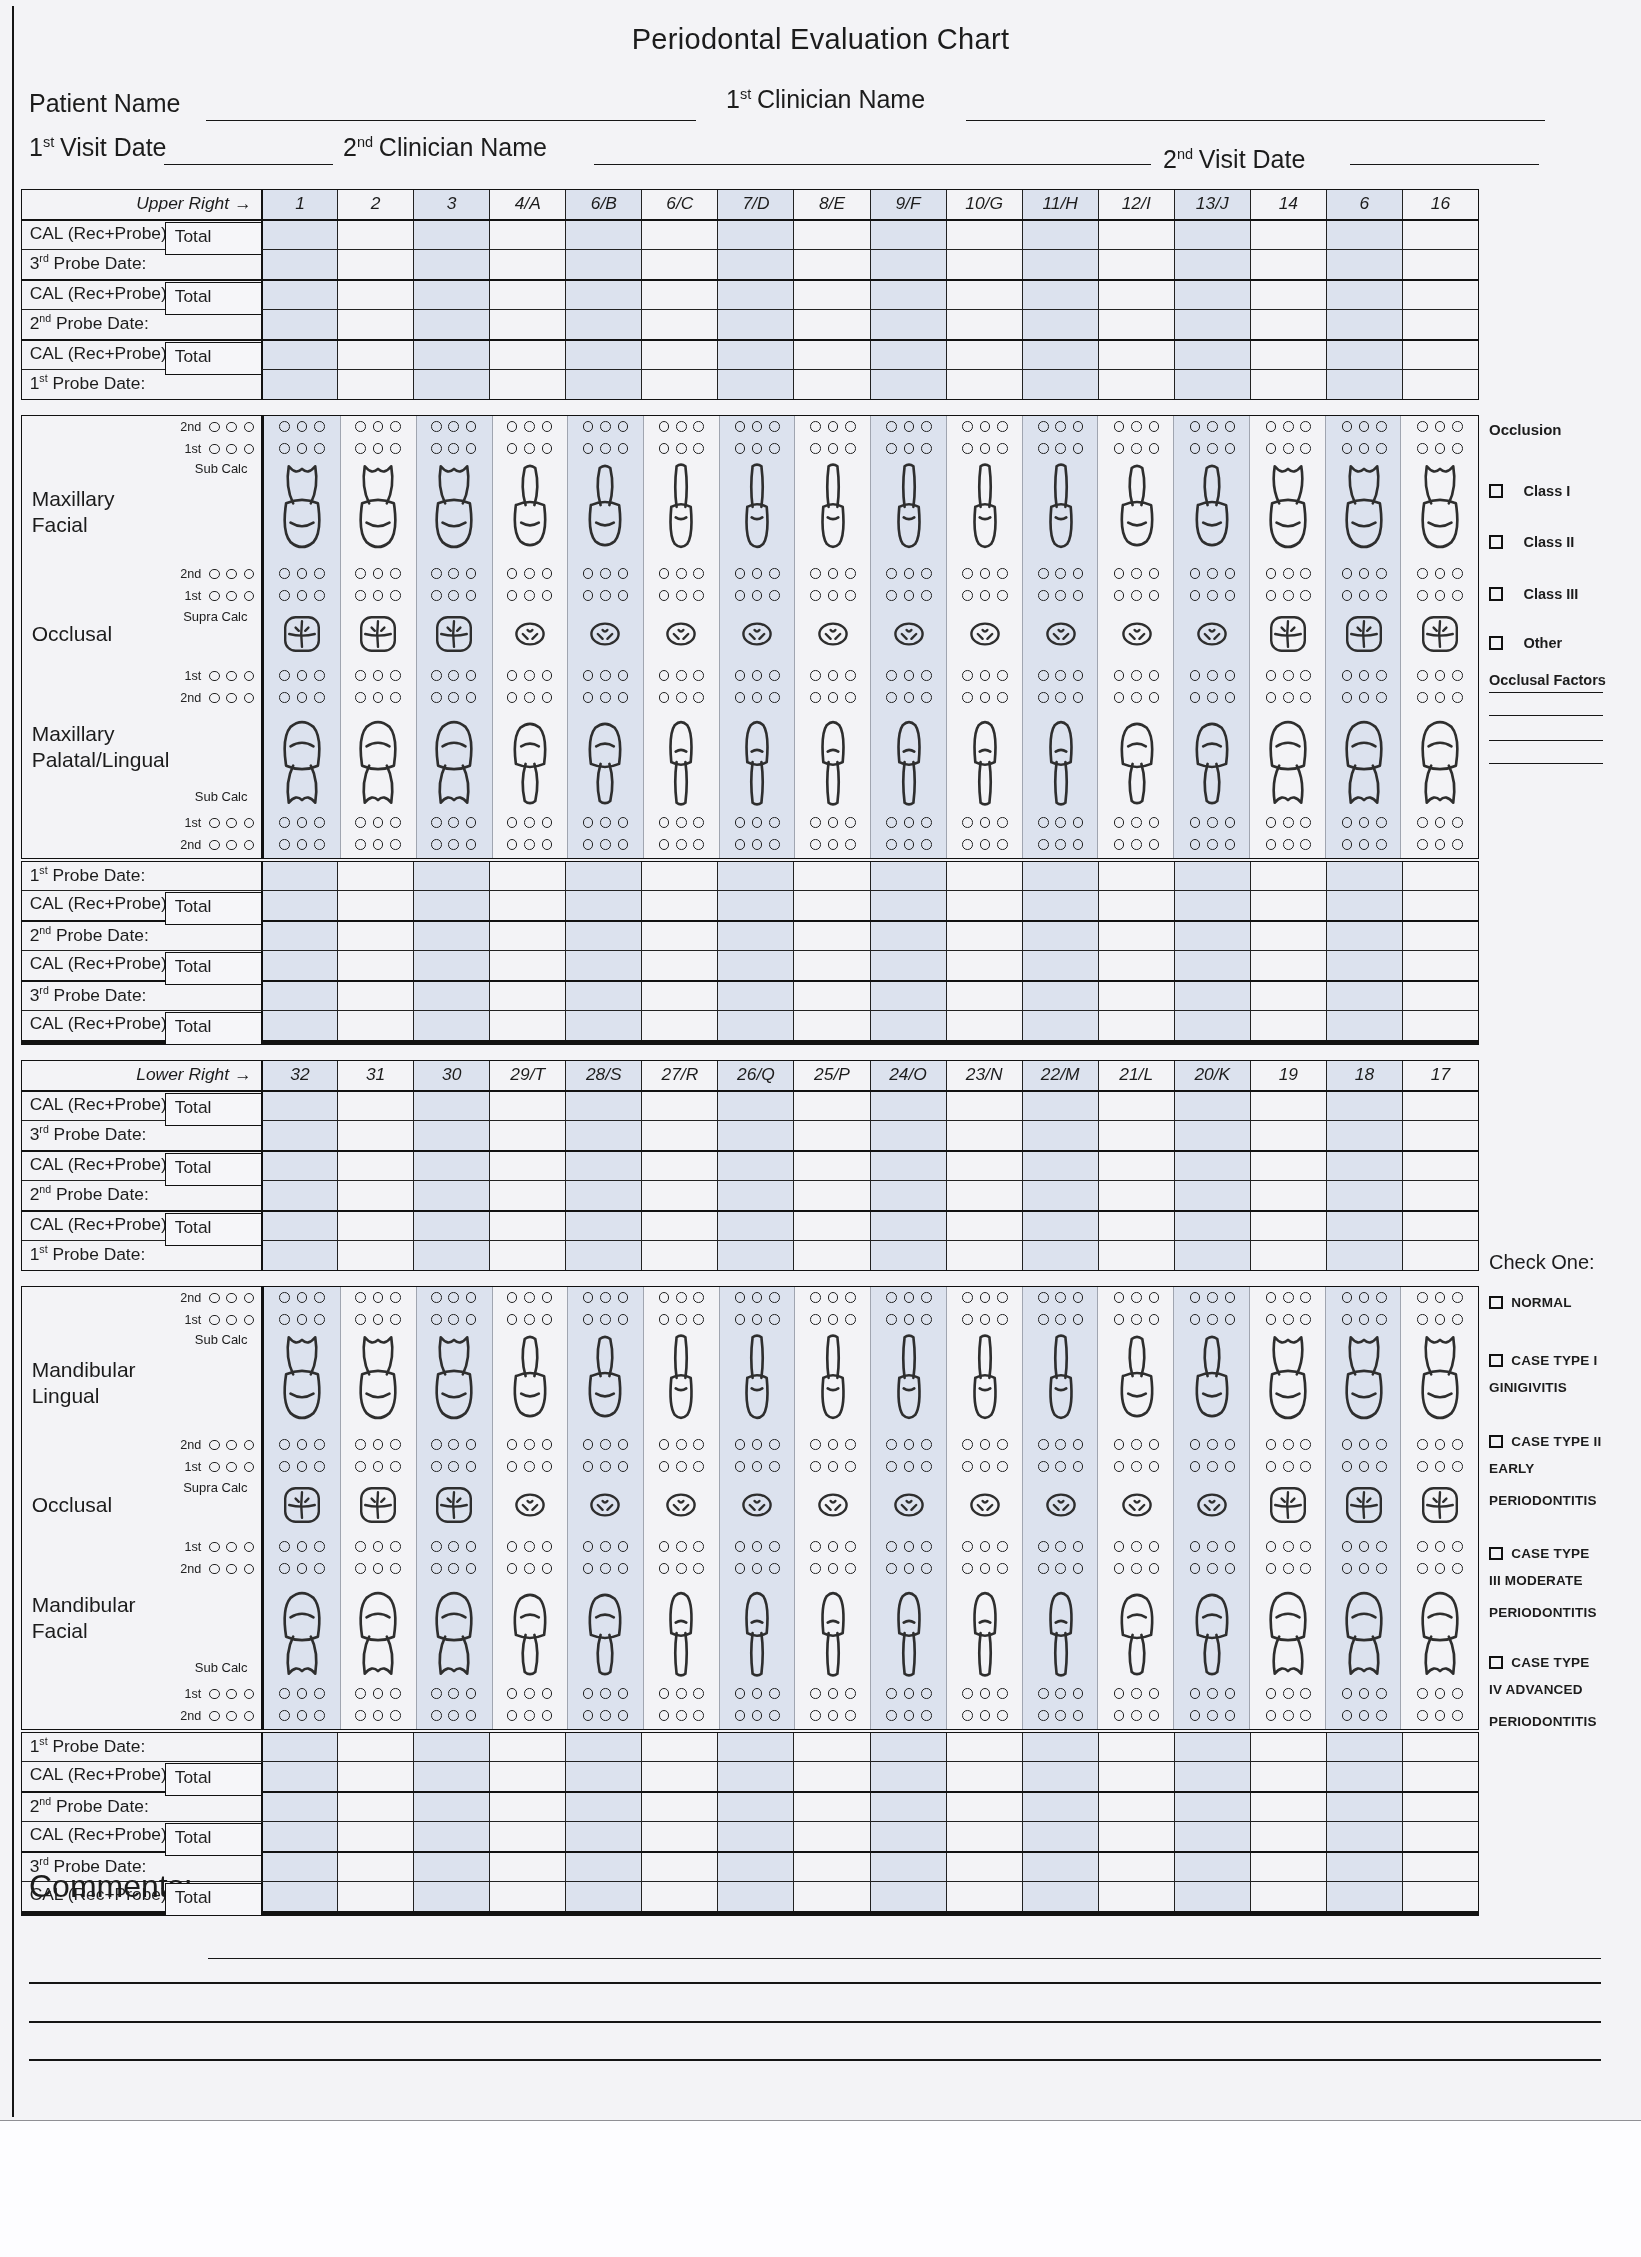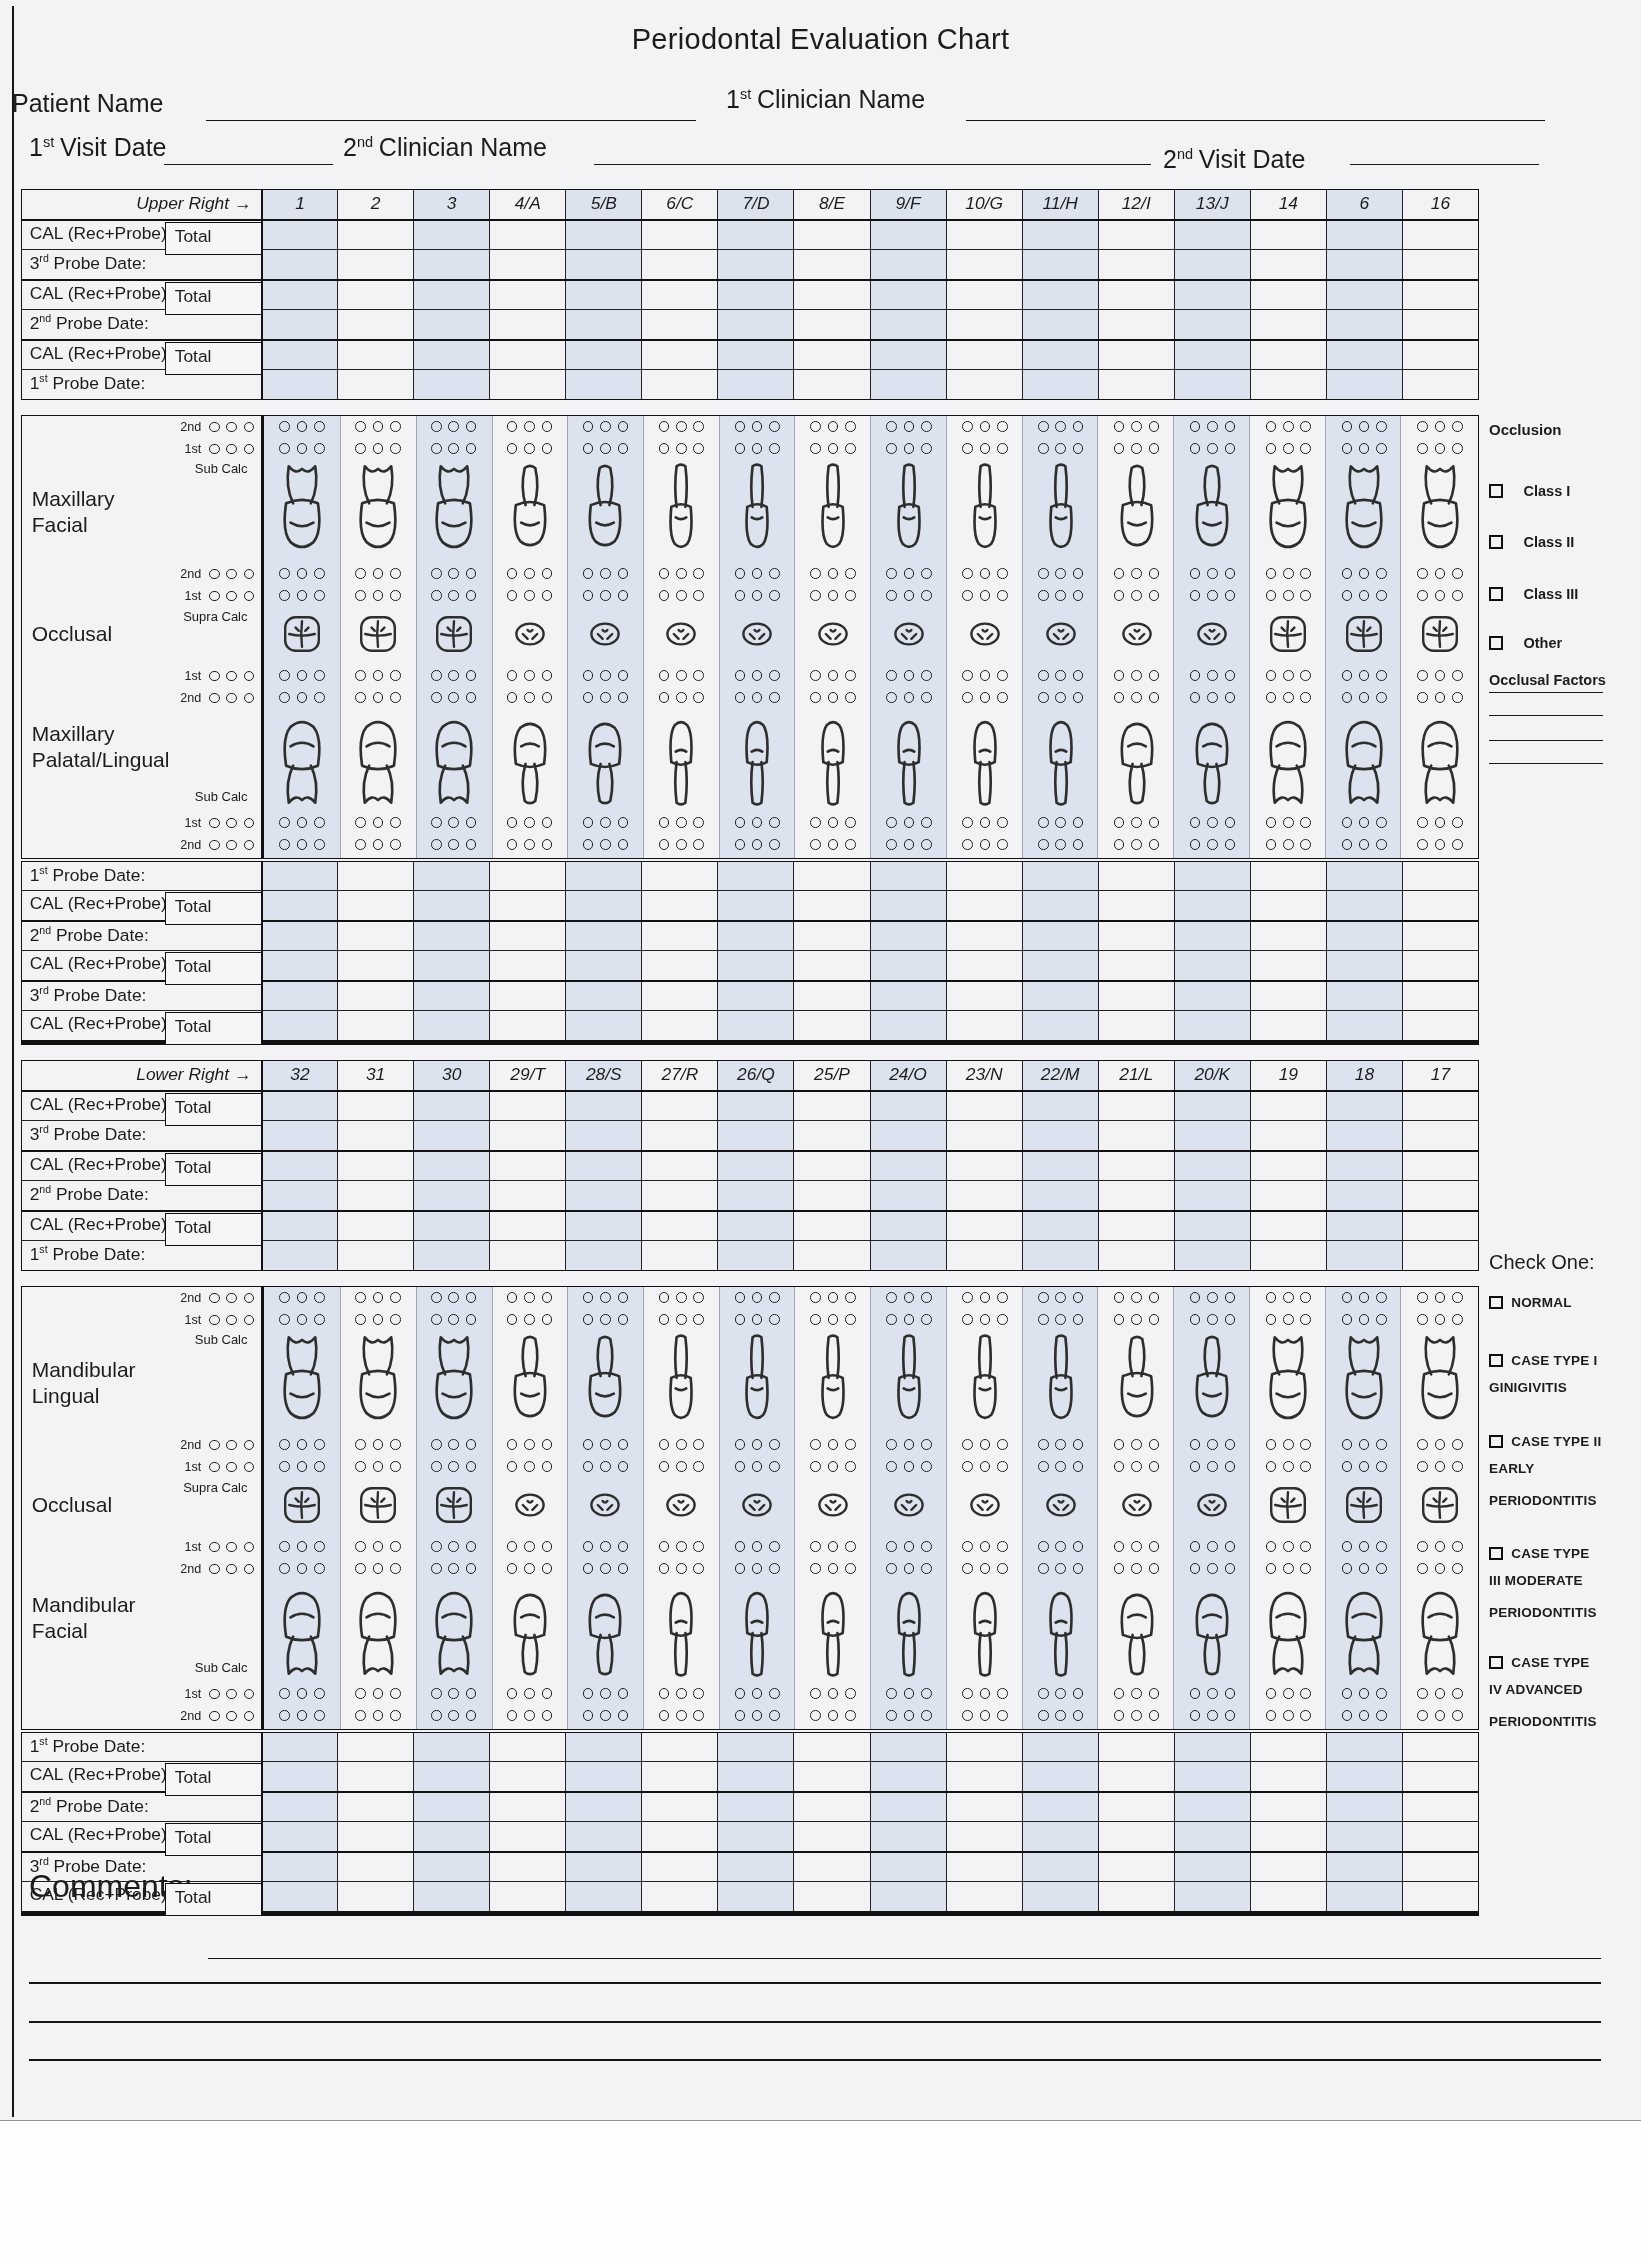--- a/index.html
+++ b/index.html
@@ -9,21 +9,21 @@
   body{width:1641px;height:2257px;position:relative;background:#fdfdff;
        font-family:"Liberation Sans","DejaVu Sans",sans-serif;color:var(--ink);overflow:hidden}
   .paper{position:absolute;left:0;top:0;width:1641px;height:2121px;background:var(--paper);
          border-bottom:1.9px solid #909095}
   #leftEdge{position:absolute;left:11.6px;top:5.8px;width:2.9px;height:2111px;background:#151515}
   #title{position:absolute;top:23px;left:0;width:1641px;text-align:center;font-size:29px;letter-spacing:0.3px}
   .flabel{position:absolute;font-size:25px;white-space:nowrap}
   .flabel sup{font-size:14.5px;vertical-align:super}
   .flabel .ml{margin-left:5.8px}
   .blank{position:absolute;border-bottom:1.9px solid #161616;height:0}
-  #patientLabel{left:12px;top:89px} #patientBlank{left:206px;top:120px;width:490px}
+  #patientLabel{left:29px;top:89px} #patientBlank{left:206px;top:120px;width:490px}
   #clin1Label{left:726px;top:85px}  #clin1Blank{left:966px;top:120px;width:579px}
   #visit1Label{left:29px;top:133px} #visit1Blank{left:164px;top:164px;width:169px}
   #clin2Label{left:343px;top:133px} #clin2Blank{left:594px;top:164px;width:557px}
   #visit2Label{left:1163px;top:145px} #visit2Blank{left:1350px;top:164px;width:189px}
 
   .numtable{position:absolute;left:21px;width:1458px}
   #upperTable{top:189px} #midTable{top:861px} #lowerTable{top:1060px} #bottomTable{top:1732px}
   .tgroup{border:1.9px solid #121212;background:var(--paper)}
   .trow{display:grid;grid-template-columns:239px repeat(16,1fr);height:29px;border-bottom:1.9px solid #222}
   .trow.thead{height:29px}
@@ -127,21 +127,21 @@
 <div class="blank" id="visit2Blank"></div>
 
 <div class="numtable" id="upperTable">
     <div class="tgroup">
       <div class="trow thead">
         <div class="hlabel">Upper Right →</div>
         <div class="hcell shade">1</div>
         <div class="hcell">2</div>
         <div class="hcell shade">3</div>
         <div class="hcell">4/A</div>
-        <div class="hcell shade">5/B</div>
+        <div class="hcell shade">6/B</div>
         <div class="hcell">6/C</div>
         <div class="hcell shade">7/D</div>
         <div class="hcell">8/E</div>
         <div class="hcell shade">9/F</div>
         <div class="hcell">10/G</div>
         <div class="hcell shade">11/H</div>
         <div class="hcell">12/I</div>
         <div class="hcell shade">13/J</div>
         <div class="hcell">14</div>
         <div class="hcell shade">6</div>

